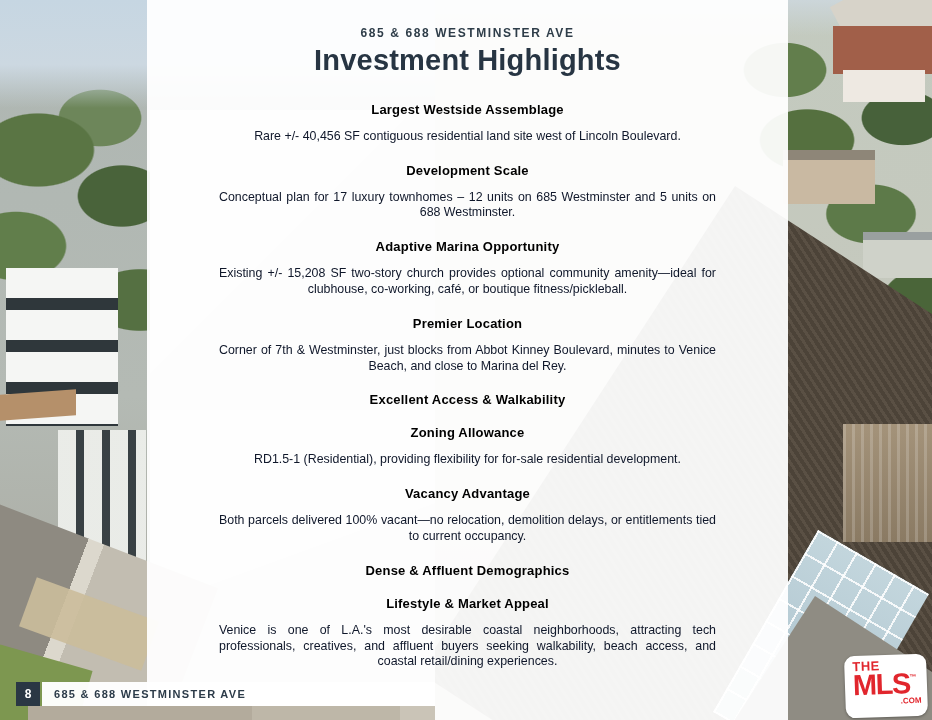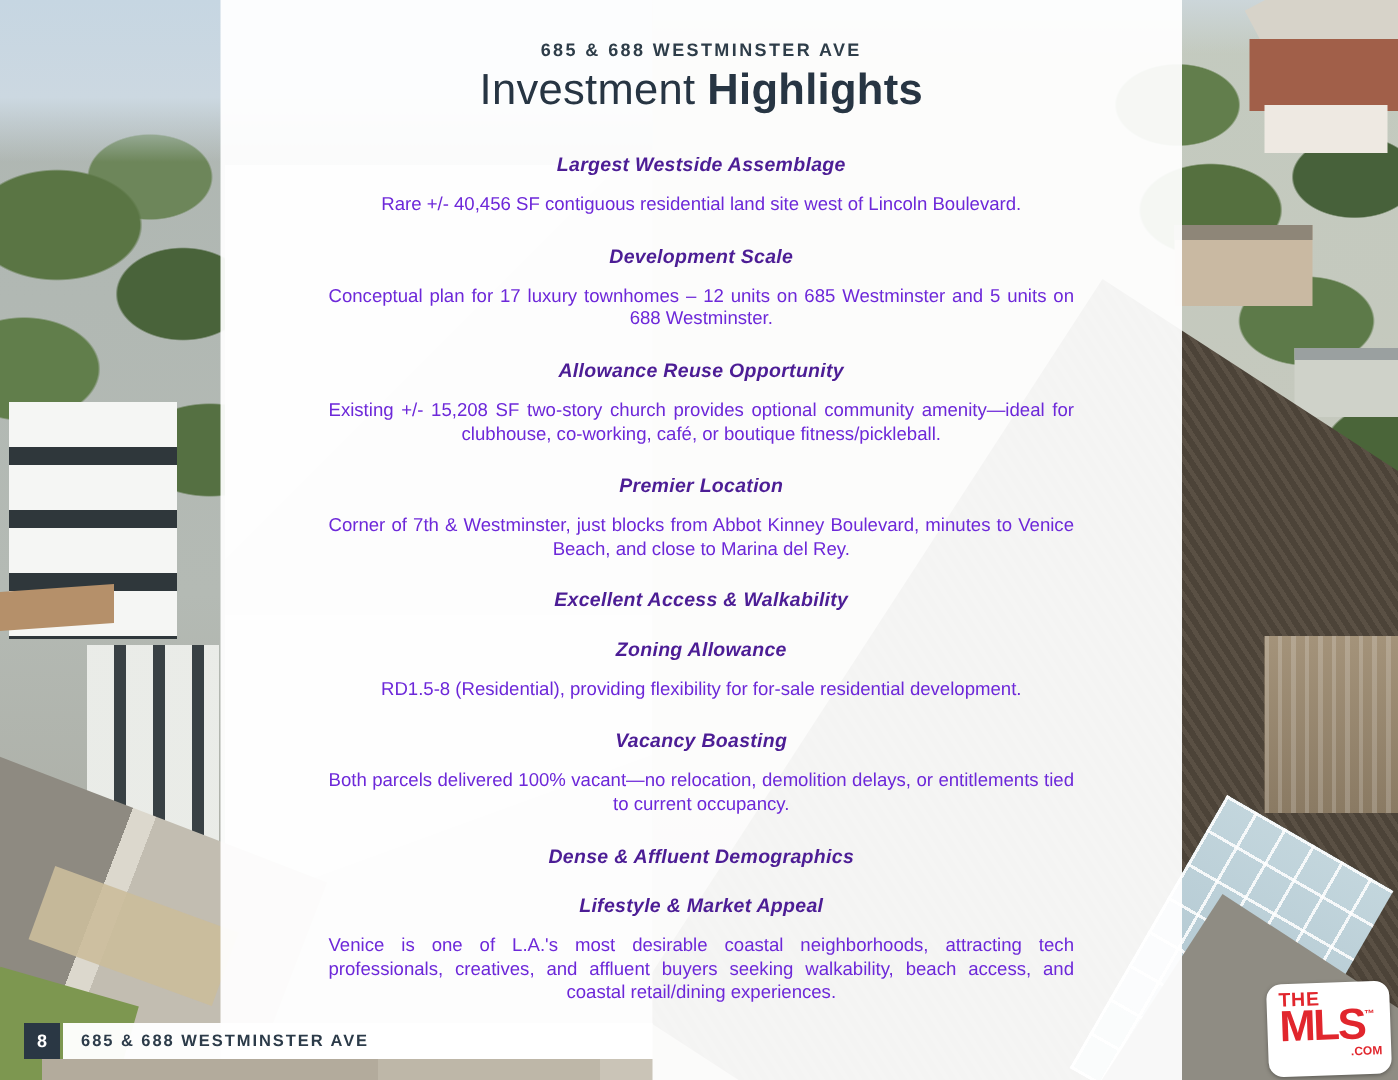--- a/index.html
+++ b/index.html
@@ -71,28 +71,28 @@
     background:rgba(255,255,255,0.94);
   }
   #content{
     position:absolute;left:147px;top:0;width:641px;height:706px;
     box-sizing:border-box;padding:26px 72px 0;text-align:center;color:#2b3947;
   }
   .eyebrow{
     font-size:12px;font-weight:bold;letter-spacing:1.6px;color:#2e3d49;margin:0;
   }
   .title{margin:5px 0 25px;font-size:29px;letter-spacing:.2px;color:#273543;line-height:1.1;}
-  .ttl-bold{font-weight:normal;}
+  .ttl-bold{font-weight:bold;}
   .ttl-light{font-weight:bold;margin-left:8px;}
   .section{margin-bottom:18px;}
   .section h3{
-    margin:0 0 3px;font-size:13px;font-weight:bold;color:#4c1d95;letter-spacing:.2px;font-style:italic;
+    margin:0 0 3px;font-size:13px;font-weight:bold;color:#000000;letter-spacing:.2px;
   }
   .section p{
-    margin:12px auto;max-width:497px;font-size:12.4px;line-height:15.8px;color:#6d28d9;
+    margin:12px auto;max-width:497px;font-size:12.4px;line-height:15.8px;color:#0f172a;
     text-align:justify;text-align-last:center;
   }
   
   #page-square{
     position:absolute;left:16px;top:682px;width:24px;height:24px;background:#2a3744;
     color:#ffffff;font-size:12px;font-weight:bold;text-align:center;line-height:24px;z-index:6;
   }
   #footer-bar{
     position:absolute;left:42px;top:682px;width:393px;height:24px;
     background:rgba(255,255,255,0.97);z-index:5;
@@ -150,36 +150,36 @@
   <div id="sections">
       <div class="section">
         <h3>Largest Westside Assemblage</h3>
         <p>Rare +/- 40,456 SF contiguous residential land site west of Lincoln Boulevard.</p>
       </div>
       <div class="section">
         <h3>Development Scale</h3>
         <p>Conceptual plan for 17 luxury townhomes – 12 units on 685 Westminster and 5 units on 688 Westminster.</p>
       </div>
       <div class="section">
-        <h3>Allowance Reuse Opportunity</h3>
+        <h3>Adaptive Marina Opportunity</h3>
         <p>Existing +/- 15,208 SF two-story church provides optional community amenity—ideal for clubhouse, co-working, café, or boutique fitness/pickleball.</p>
       </div>
       <div class="section">
         <h3>Premier Location</h3>
         <p>Corner of 7th &amp; Westminster, just blocks from Abbot Kinney Boulevard, minutes to Venice Beach, and close to Marina del Rey.</p>
       </div>
       <div class="section">
         <h3>Excellent Access &amp; Walkability</h3>
       </div>
       <div class="section">
         <h3>Zoning Allowance</h3>
-        <p>RD1.5-8 (Residential), providing flexibility for for-sale residential development.</p>
-      </div>
-      <div class="section">
-        <h3>Vacancy Boasting</h3>
+        <p>RD1.5-1 (Residential), providing flexibility for for-sale residential development.</p>
+      </div>
+      <div class="section">
+        <h3>Vacancy Advantage</h3>
         <p>Both parcels delivered 100% vacant—no relocation, demolition delays, or entitlements tied to current occupancy.</p>
       </div>
       <div class="section">
         <h3>Dense &amp; Affluent Demographics</h3>
       </div>
       <div class="section">
         <h3>Lifestyle &amp; Market Appeal</h3>
         <p>Venice is one of L.A.'s most desirable coastal neighborhoods, attracting tech professionals, creatives, and affluent buyers seeking walkability, beach access, and coastal retail/dining experiences.</p>
       </div>
     </div>

